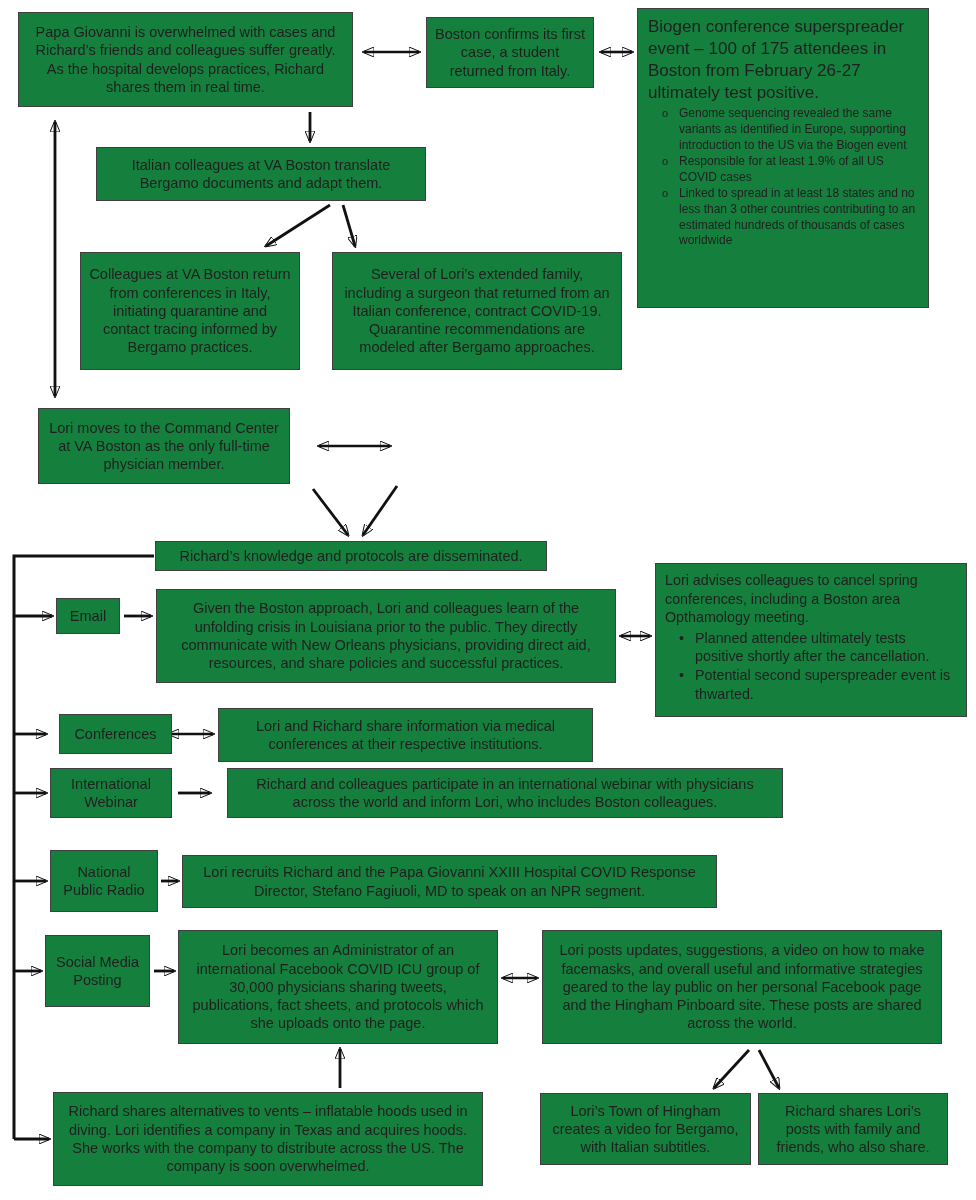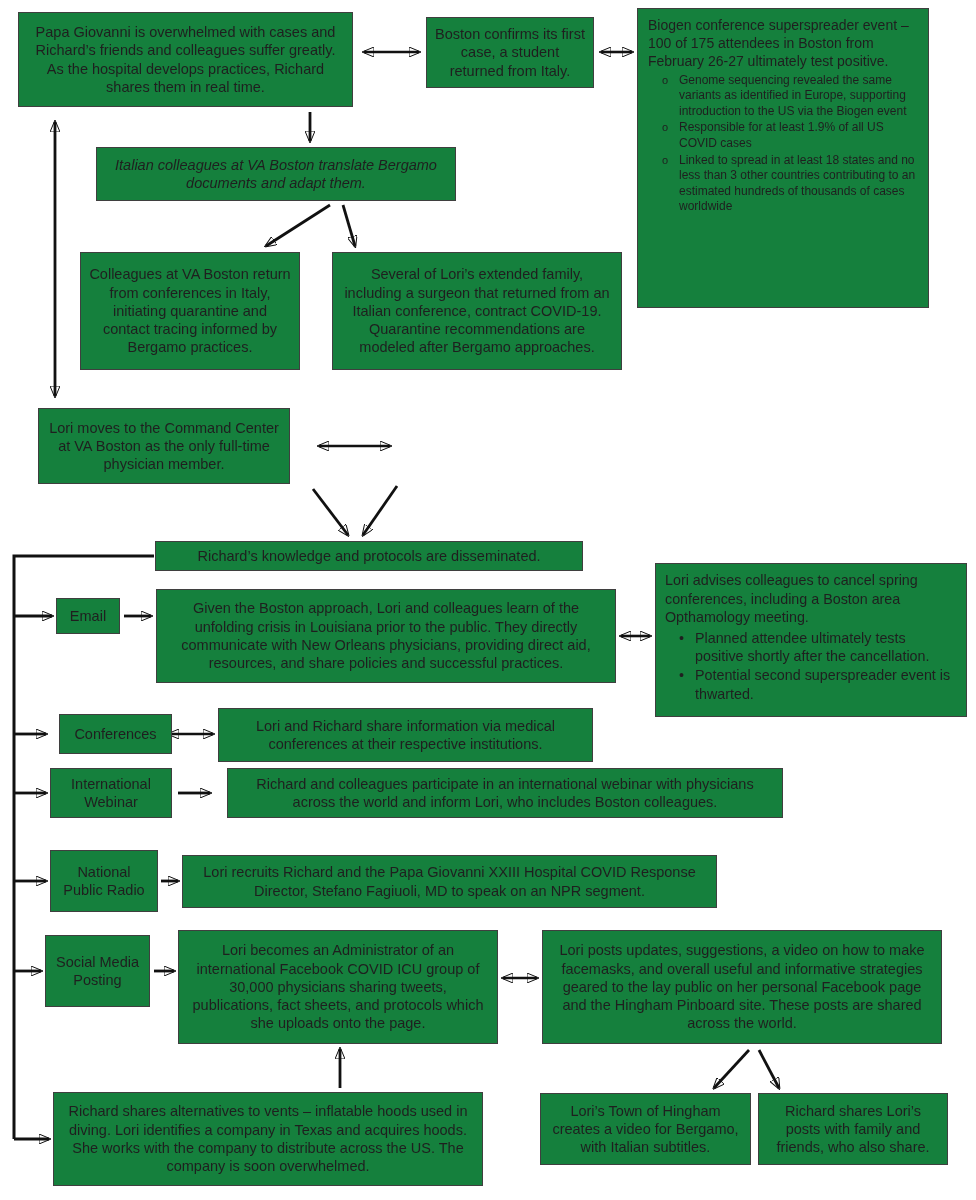--- a/index.html
+++ b/index.html
@@ -7,21 +7,21 @@
     position:relative;width:976px;height:1200px;background:#ffffff;
     font-family:"Liberation Sans","DejaVu Sans",sans-serif;color:#1f1f1f;overflow:hidden;
   }
   .box{
     position:absolute;box-sizing:border-box;background:#15803d;
     border:1.6px solid #3f3f3f;
     display:flex;flex-direction:column;justify-content:center;
     text-align:center;font-size:14.5px;line-height:1.26;padding:4px 8px;
   }
   .box.tl{text-align:left;justify-content:flex-start;}
-  .intro{font-size:14px;line-height:1.3;}
+  .intro{font-size:17px;line-height:1.3;}
   ul.blist{margin:2px 0 0 0;padding:0 0 0 14px;list-style:none;}
   ul.blist li{position:relative;padding-left:17px;margin:0 0 1px 0;}
   ul.circle li{font-size:12px;line-height:1.3;}
   ul.circle li::before{content:"o";position:absolute;left:0;top:0;font-size:11px;}
   ul.dot li{font-size:14.3px;line-height:1.28;padding-left:16px;}
   ul.dot li::before{content:"\2022";position:absolute;left:0;top:0;}
   svg#arrows{position:absolute;left:0;top:0;pointer-events:none;}
   svg#arrows line, svg#arrows path{stroke:#111111;fill:none;}
 </style>
 </head>
@@ -72,28 +72,28 @@
 
   <div class="box tl" style="left:637px;top:8px;width:292px;min-height:300px;justify-content:flex-start;padding:7px 10px;">
     <div class="intro">Biogen conference superspreader event  – 100 of 175 attendees in Boston from February 26-27 ultimately test positive.</div>
     <ul class="blist circle">
       <li>Genome sequencing revealed the same variants as identified in Europe, supporting introduction to the US via the Biogen event</li>
       <li>Responsible for at least 1.9% of all US COVID cases</li>
       <li>Linked to spread in at least 18 states and no less than 3 other countries contributing to an estimated hundreds of thousands of cases worldwide</li>
     </ul>
   </div>
 
-  <div class="box" style="left:96px;top:147px;width:360px;min-height:54px;font-style:italic;">Italian colleagues at VA Boston translate Bergamo documents and adapt them.</div>
+  <div class="box" style="left:96px;top:147px;width:330px;min-height:54px;">Italian colleagues at VA Boston translate Bergamo documents and adapt them.</div>
 
   <div class="box" style="left:80px;top:252px;width:220px;min-height:118px;">Colleagues at VA Boston return from conferences in Italy, initiating quarantine and contact tracing informed by Bergamo practices.</div>
   <div class="box" style="left:332px;top:252px;width:290px;min-height:118px;">Several of Lori’s extended family, including a surgeon that returned from an Italian conference, contract COVID-19. Quarantine recommendations are modeled after Bergamo approaches.</div>
 
   <div class="box" style="left:38px;top:408px;width:252px;min-height:76px;">Lori moves to the Command Center at VA Boston as the only full-time physician member.</div>
 
-  <div class="box" style="left:155px;top:541px;width:428px;min-height:30px;padding:2px 8px;">Richard’s knowledge and protocols are disseminated.</div>
+  <div class="box" style="left:155px;top:541px;width:392px;min-height:30px;padding:2px 8px;">Richard’s knowledge and protocols are disseminated.</div>
 
   <div class="box" style="left:56px;top:598px;width:64px;min-height:36px;">Email</div>
   <div class="box" style="left:156px;top:589px;width:460px;min-height:94px;">Given the Boston approach, Lori and colleagues learn of the unfolding crisis in Louisiana prior to the public. They directly communicate with New Orleans physicians, providing direct aid, resources, and share policies and successful practices.</div>
 
   <div class="box tl" style="left:655px;top:563px;width:312px;min-height:154px;justify-content:flex-start;padding:7px 9px;">
     <div class="intro" style="font-size:14.3px;">Lori advises colleagues to cancel spring conferences, including a Boston area Opthamology meeting.</div>
     <ul class="blist dot">
       <li>Planned attendee ultimately tests positive shortly after the cancellation.</li>
       <li>Potential second superspreader event is thwarted.</li>
     </ul>

